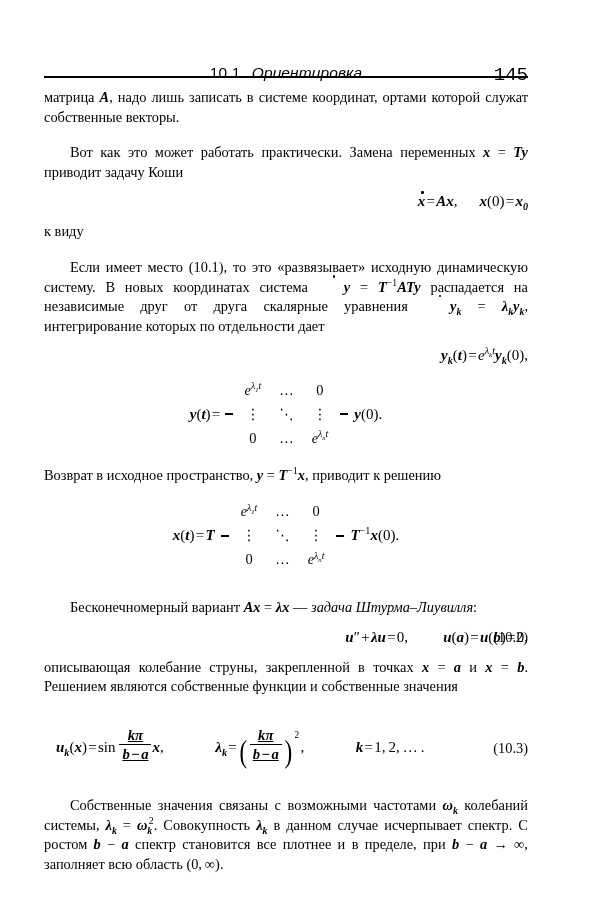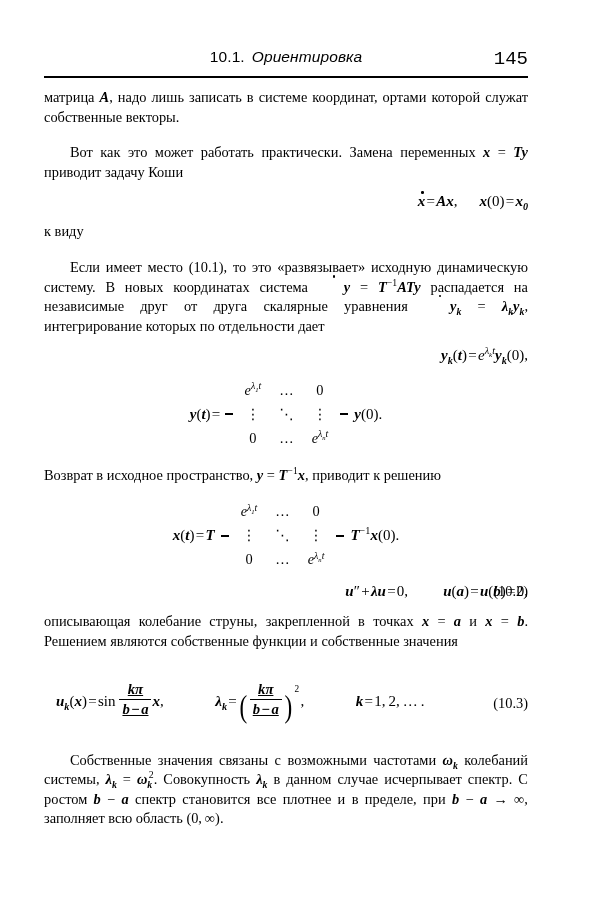--- a/index.html
+++ b/index.html
@@ -22,21 +22,21 @@
     width: 600px;
     height: 911px;
     box-sizing: border-box;
     padding: 0;
   }
 
   
   .header {
     position: absolute;
     left: 44px;
-    top: 48px;
+    top: 64px;
     width: 484px;
     height: 26px;
   }
   .header-title {
     position: absolute;
     left: 0;
     top: 0;
     width: 484px;
     text-align: center;
     font-family: "Liberation Sans", "DejaVu Sans", sans-serif;
@@ -296,20 +296,23 @@
           <td><span class="mi">e</span><sup class="mi">λ<sub class="mi">n</sub>t</sup></td>
         </tr>
       </tbody>
         </table>
       <span class="bracket">
           <span class="bar right"></span>
         </span>
       <span> <span class="mb">T</span><sup class="mup">−1</sup><span class="mb">x</span><span class="mup">(0).</span></span>
     </div>
 
+    <p class="para indent gap-l">
+      Бесконечномерный вариант <span class="mb">Ax</span> <span class="mup">=</span> <span class="mb">λx</span> <span class="mup">—</span> <span class="it">задача Штурма–Лиувилля</span>:
+    </p>
 
     <div class="eqwrap eq-gap-s">
       <div class="dispeq">
         <span class="mb">u</span><span class="mup">″</span><span class="mup"> + </span><span class="mb">λu</span><span class="mup"> = 0,</span><span class="sp-w"></span><span class="sp-m"></span><span class="mb">u</span><span class="mup">(</span><span class="mb">a</span><span class="mup">) = </span><span class="mb">u</span><span class="mup">(</span><span class="mb">b</span><span class="mup">) = 0,</span>
       </div>
       <span class="eqnum">(10.2)</span>
     </div>
 
     <p class="para gap-s">
       описывающая колебание струны, закрепленной в точках <span class="mb">x</span> <span class="mup">=</span> <span class="mb">a</span> и <span class="mb">x</span> <span class="mup">=</span> <span class="mb">b</span>. Решением являются собственные функции и собственные значения

